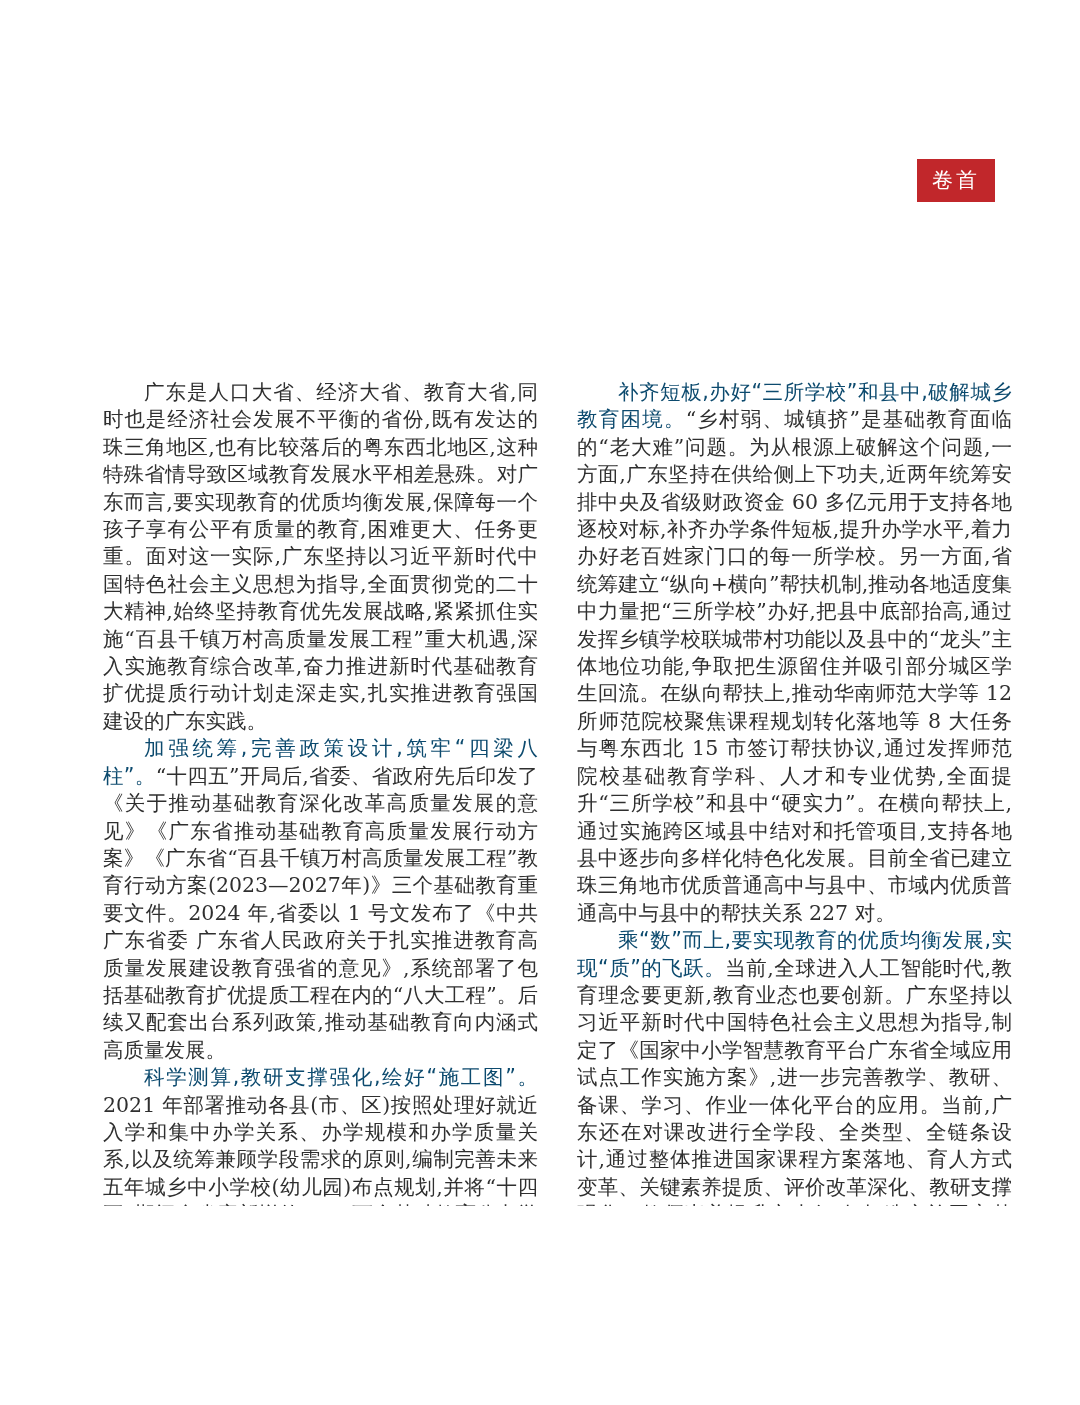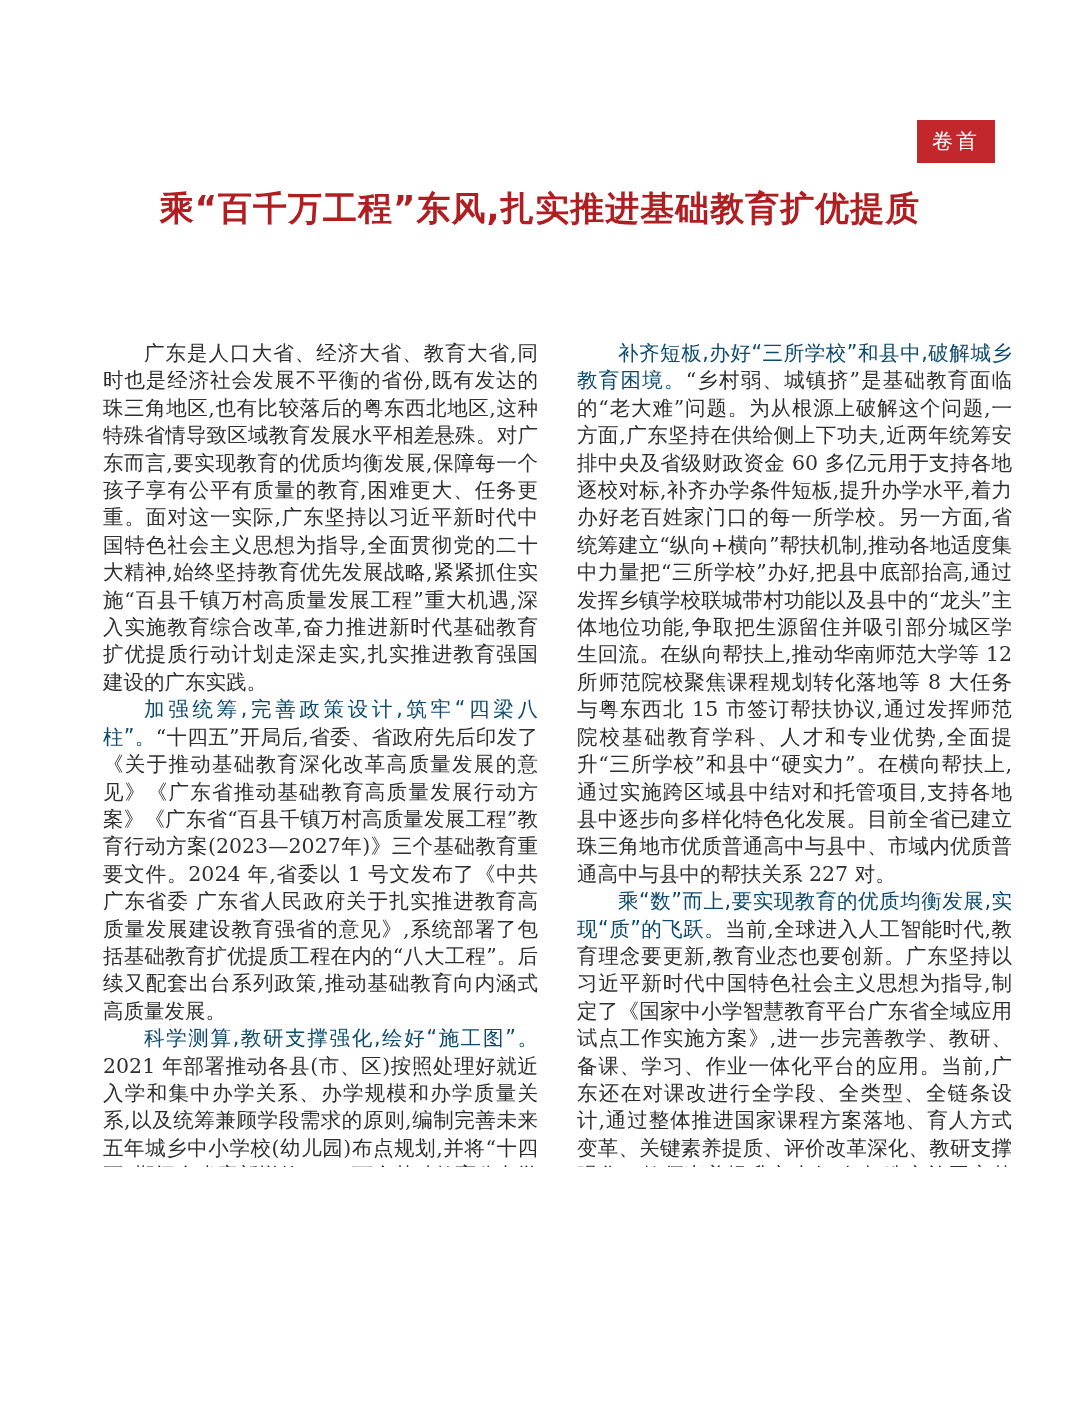--- a/index.html
+++ b/index.html
@@ -2,20 +2,21 @@
 <html><head>
 <meta charset="utf-8">
 <style>
   html,body{margin:0;padding:0;background:#ffffff;}
   .page{
     position:relative;
     width:1080px;height:1167px;
     background:#ffffff;
     overflow:hidden;
     font-family:"DejaVu Serif","Liberation Serif",serif;
+    margin-top:39px;
   }
   .badge{
     position:absolute;left:917px;top:120px;
     width:78px;height:43px;
     background:#c1272b;color:#ffffff;
     font-size:21px;line-height:43px;text-align:center;
     letter-spacing:3px;
     font-family:"DejaVu Serif","Liberation Serif",serif;
   }
   .title{
@@ -80,21 +81,20 @@
   }
   .wechat-svg{display:block;}
 </style>
 </head>
 <body>
 
 <div class="page">
 
   <div class="badge">卷首</div>
 
-  <h1 class="title">乘“百千万工程”东风,扎实推进基础教育扩优提质</h1>
 
 
   <div class="columns">
     <div class="col">
       <p class="para"><span>广东是人口大省、经济大省、教育大省,同时也是经济社会发展不平衡的省份,既有发达的珠三角地区,也有比较落后的粤东西北地区,这种特殊省情导致区域教育发展水平相差悬殊。对广东而言,要实现教育的优质均衡发展,保障每一个孩子享有公平有质量的教育,困难更大、任务更重。面对这一实际,广东坚持以习近平新时代中国特色社会主义思想为指导,全面贯彻党的二十大精神,始终坚持教育优先发展战略,紧紧抓住实施“百县千镇万村高质量发展工程”重大机遇,深入实施教育综合改革,奋力推进新时代基础教育扩优提质行动计划走深走实,扎实推进教育强国建设的广东实践。</span></p>
       <p class="para"><span class="lead">加强统筹,完善政策设计,筑牢“四梁八柱”。</span><span>“十四五”开局后,省委、省政府先后印发了《关于推动基础教育深化改革高质量发展的意见》《广东省推动基础教育高质量发展行动方案》《广东省“百县千镇万村高质量发展工程”教育行动方案(2023—2027年)》三个基础教育重要文件。2024 年,省委以 1 号文发布了《中共广东省委 广东省人民政府关于扎实推进教育高质量发展建设教育强省的意见》,系统部署了包括基础教育扩优提质工程在内的“八大工程”。后续又配套出台系列政策,推动基础教育向内涵式高质量发展。</span></p>
       <p class="para"><span class="lead">科学测算,教研支撑强化,绘好“施工图”。</span><span>2021 年部署推动各县(市、区)按照处理好就近入学和集中办学关系、办学规模和办学质量关系,以及统筹兼顾学段需求的原则,编制完善未来五年城乡中小学校(幼儿园)布点规划,并将“十四五”期间全省应新增的 438 万个基础教育公办学位逐市逐年分解,通过任务书形式下达。优布局的同时,推进以县域为单位的大学区、城镇村一体化办学管理模式改革:开展乡镇(街道)学前教育一体化管理资源中心建设工作;通过发挥“三所学校”上联城下带村“支点”作用,实现城乡教育共同体优质教育资源共建共享,建构城乡学校齐头并进新发展格局。</span></p>
     </div>
 
     <div class="col">

